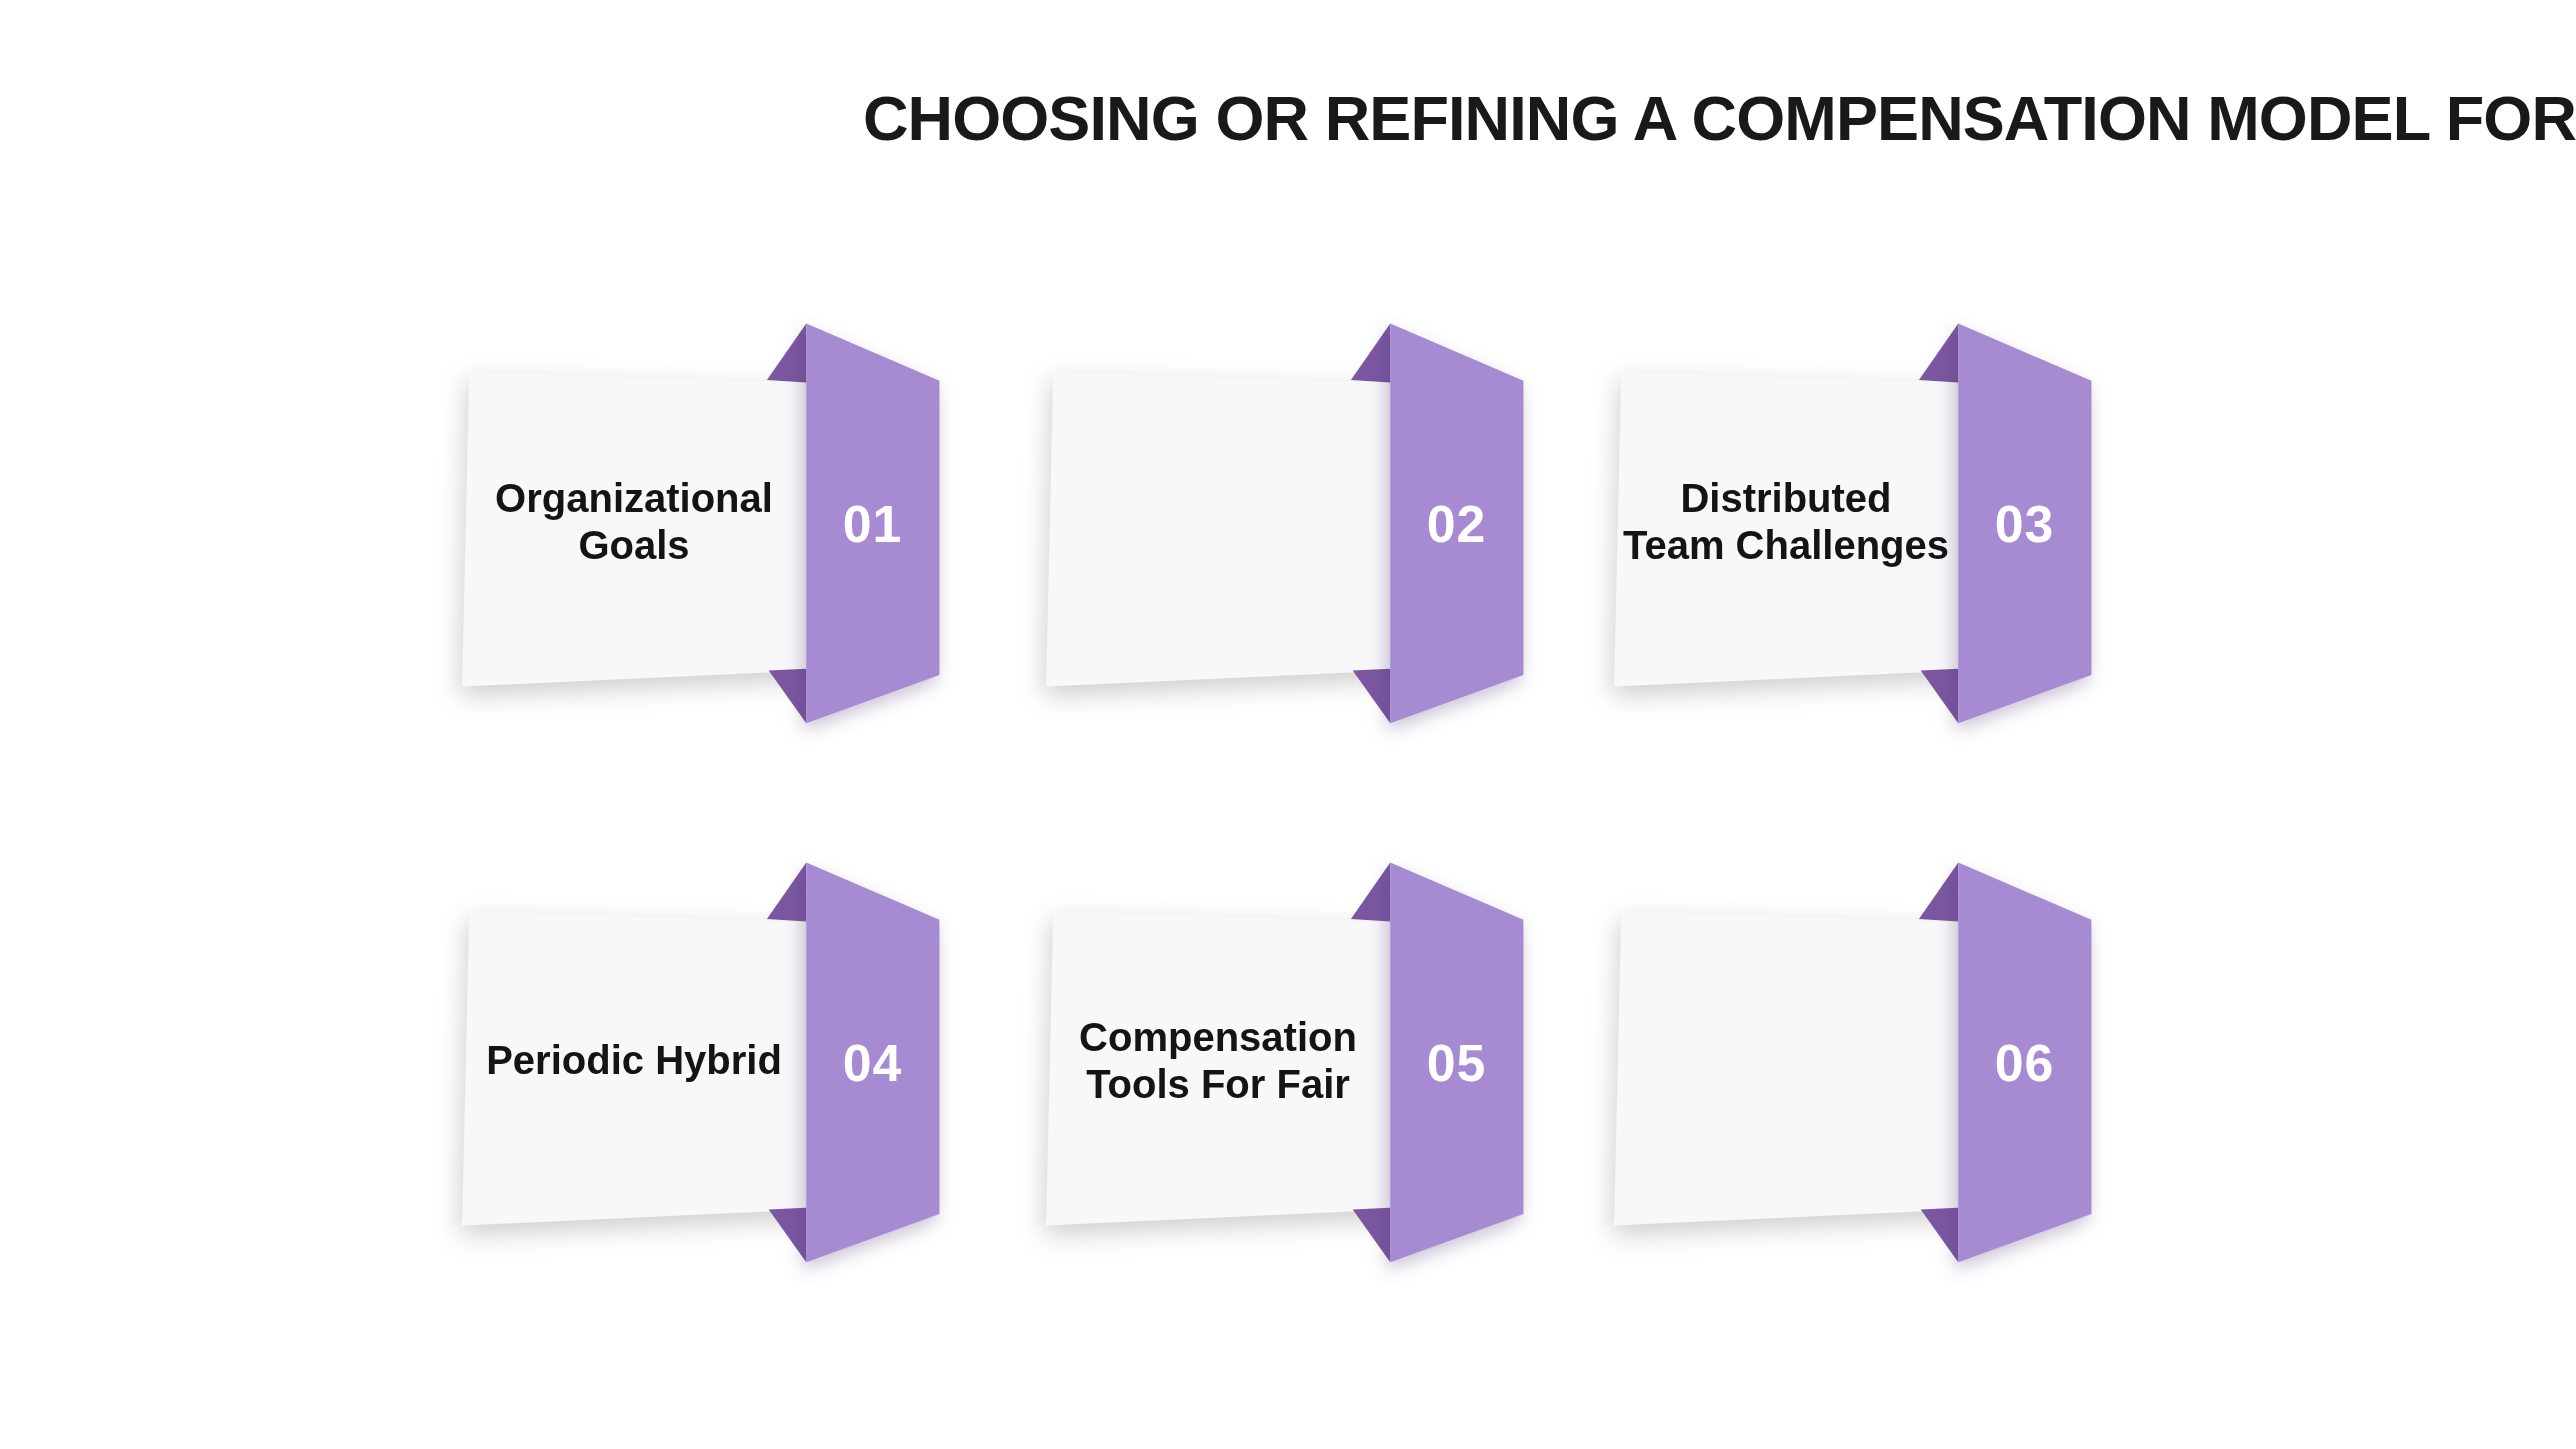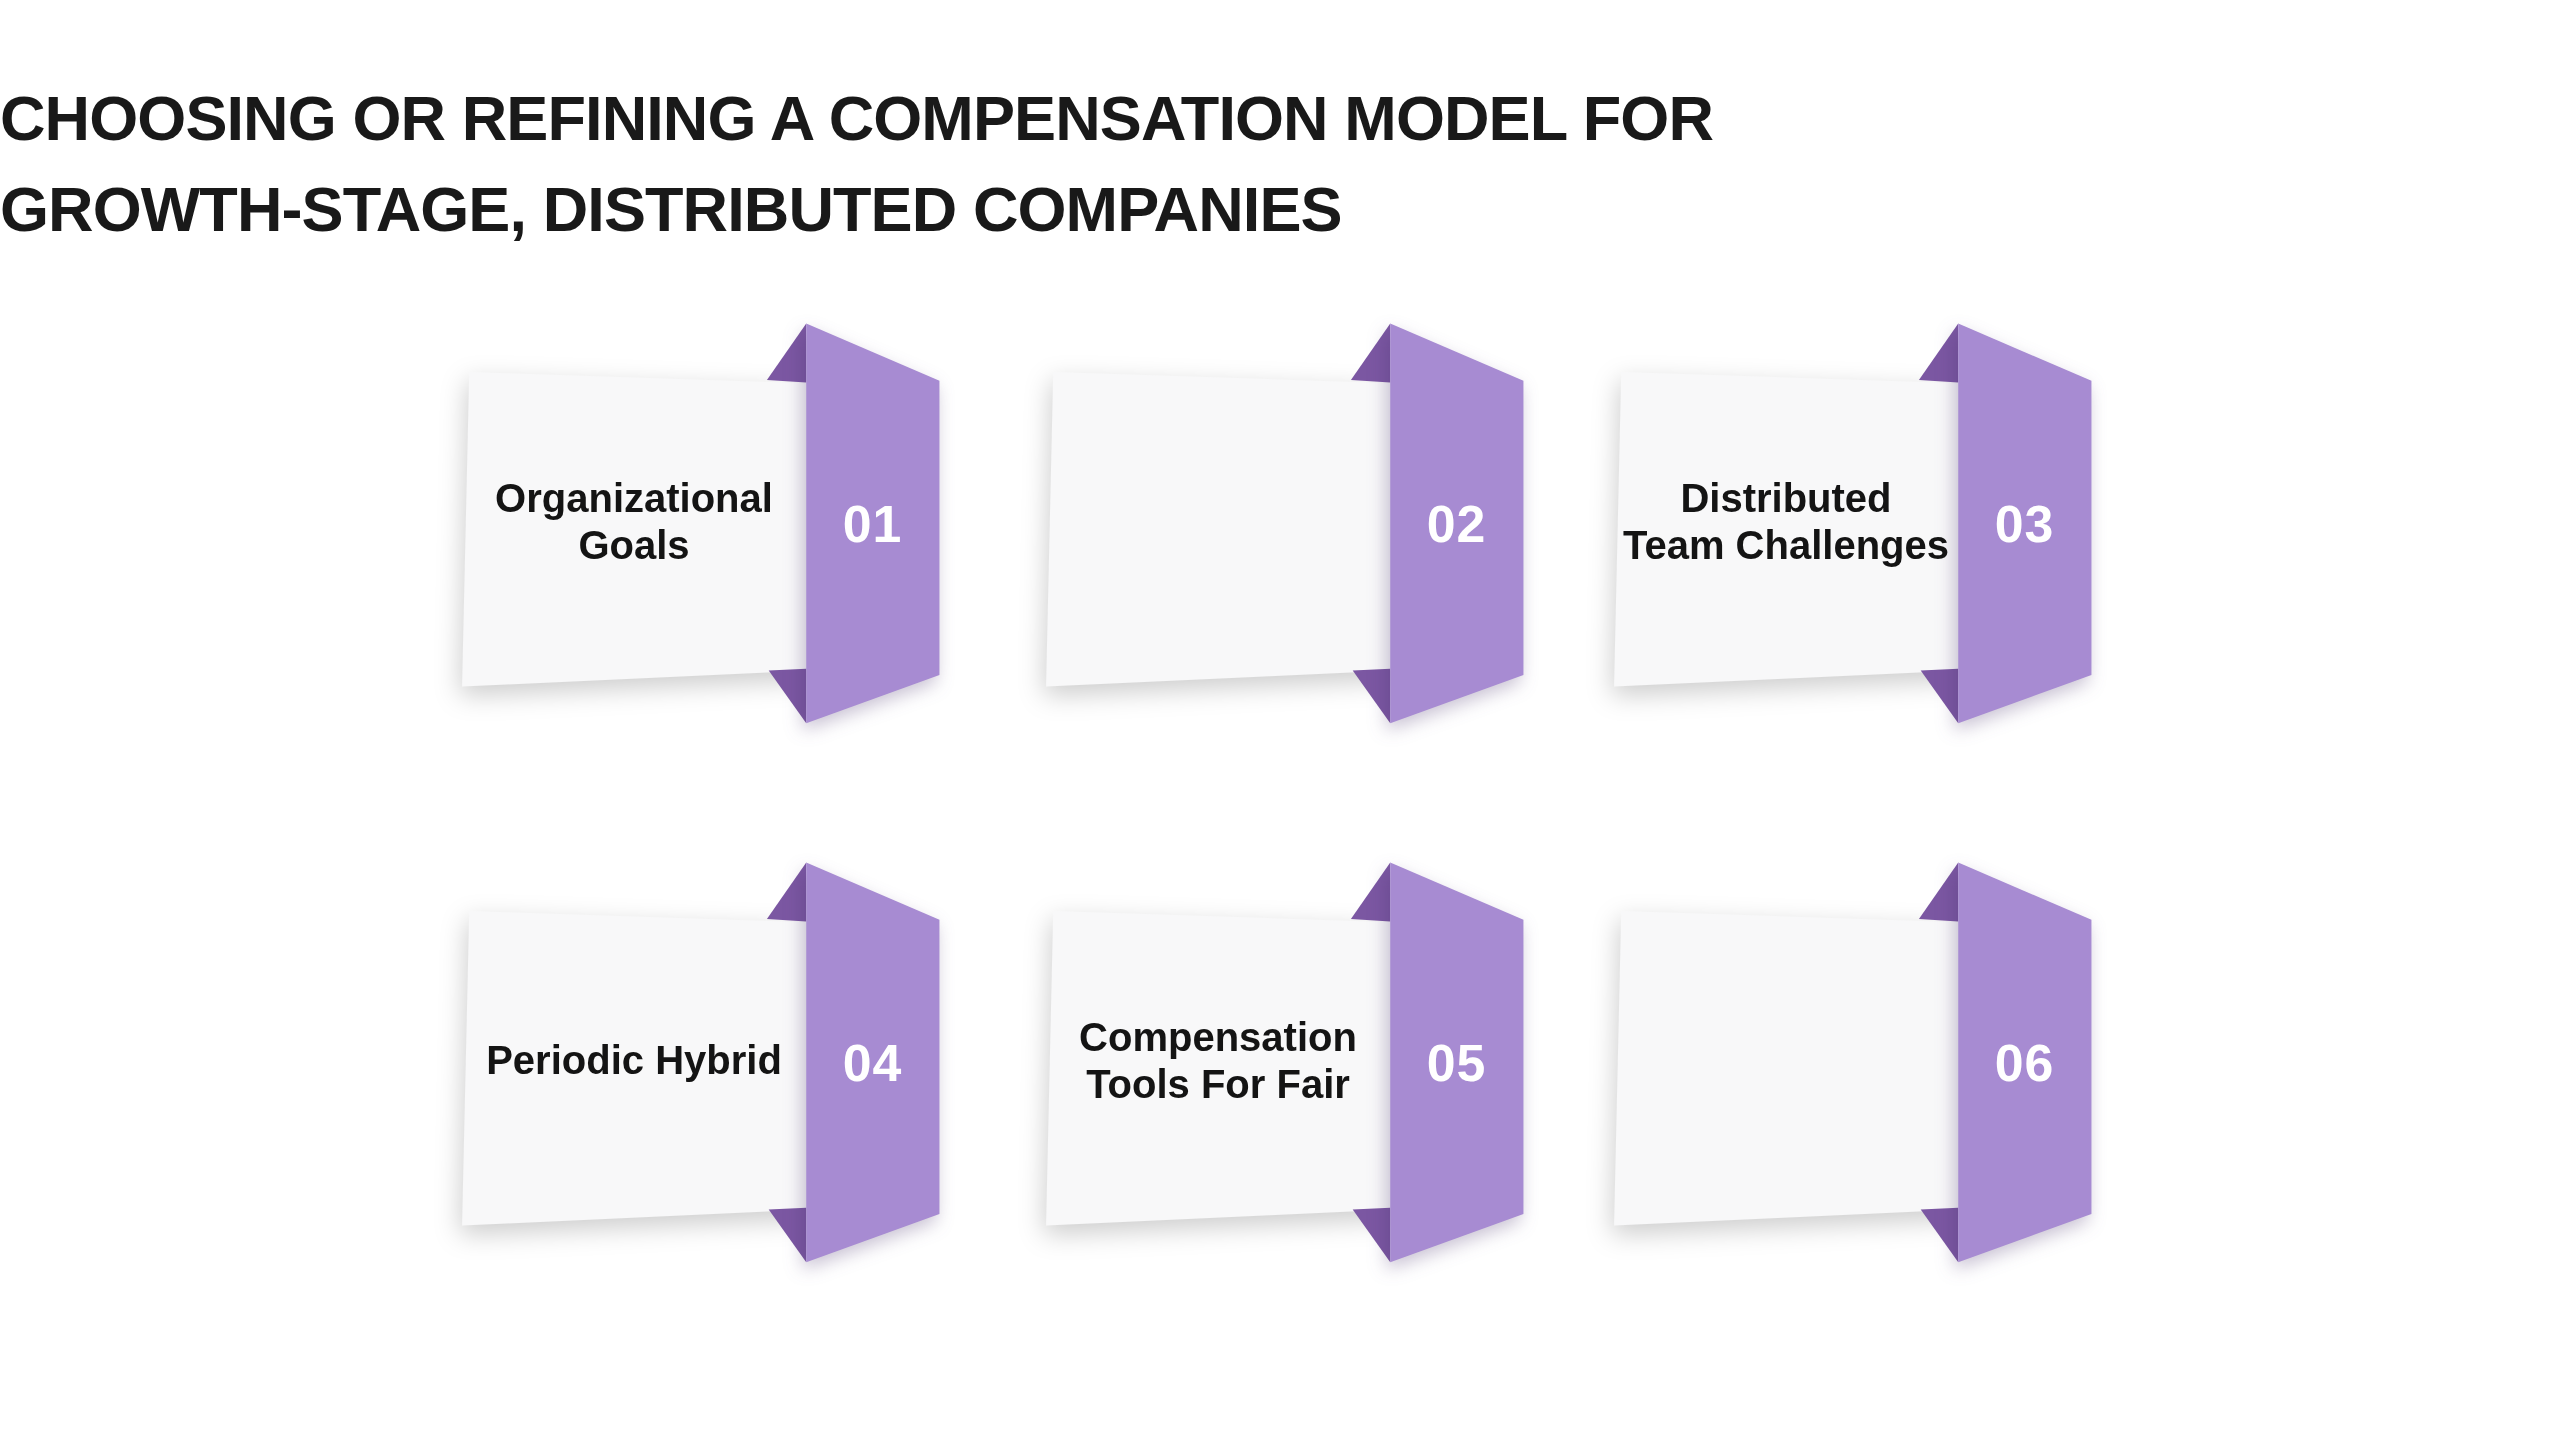--- a/index.html
+++ b/index.html
@@ -14,21 +14,21 @@
   *{box-sizing:border-box;}
   html,body{margin:0;padding:0;}
   body{
     width:2576px;height:1449px;
     background:var(--page-background);
     font-family:"Liberation Sans","DejaVu Sans",sans-serif;
     position:relative;overflow:hidden;
   }
   .title{
     position:absolute;left:0;right:0;top:73px;
-    text-align:left;
+    text-align:right;
     color:var(--title-text);
     font-weight:700;
     font-size:63px;
     line-height:91px;
     letter-spacing:-0.9px;
   }
   .card{
     position:absolute;width:590px;height:447px;
   }
   .card.r1c1{left:429px;top:295px;}
@@ -62,21 +62,20 @@
     white-space:pre;
   }
 </style>
 </head>
 <body>
 
 <main>
 
   <header class="title">
     <div>CHOOSING OR REFINING A COMPENSATION MODEL FOR</div>
-    <div>GROWTH-STAGE, DISTRIBUTED COMPANIES</div>
   </header>
 
   <div class="card r1c1">
     <svg viewBox="0 0 660 500" aria-hidden="true">
       <polygon class="face" points="45,86 432,99 426,420 37,438"></polygon>
       <polygon class="fold" points="378,95 422,32 422,98"></polygon>
       <polygon class="fold" points="380,420 422,418 422,479"></polygon>
       <polygon class="ribbon" points="422,32 571,96 571,425 422,479"></polygon>
       <text class="num" x="496" y="256" text-anchor="middle" dominant-baseline="central">01</text>
     </svg>

